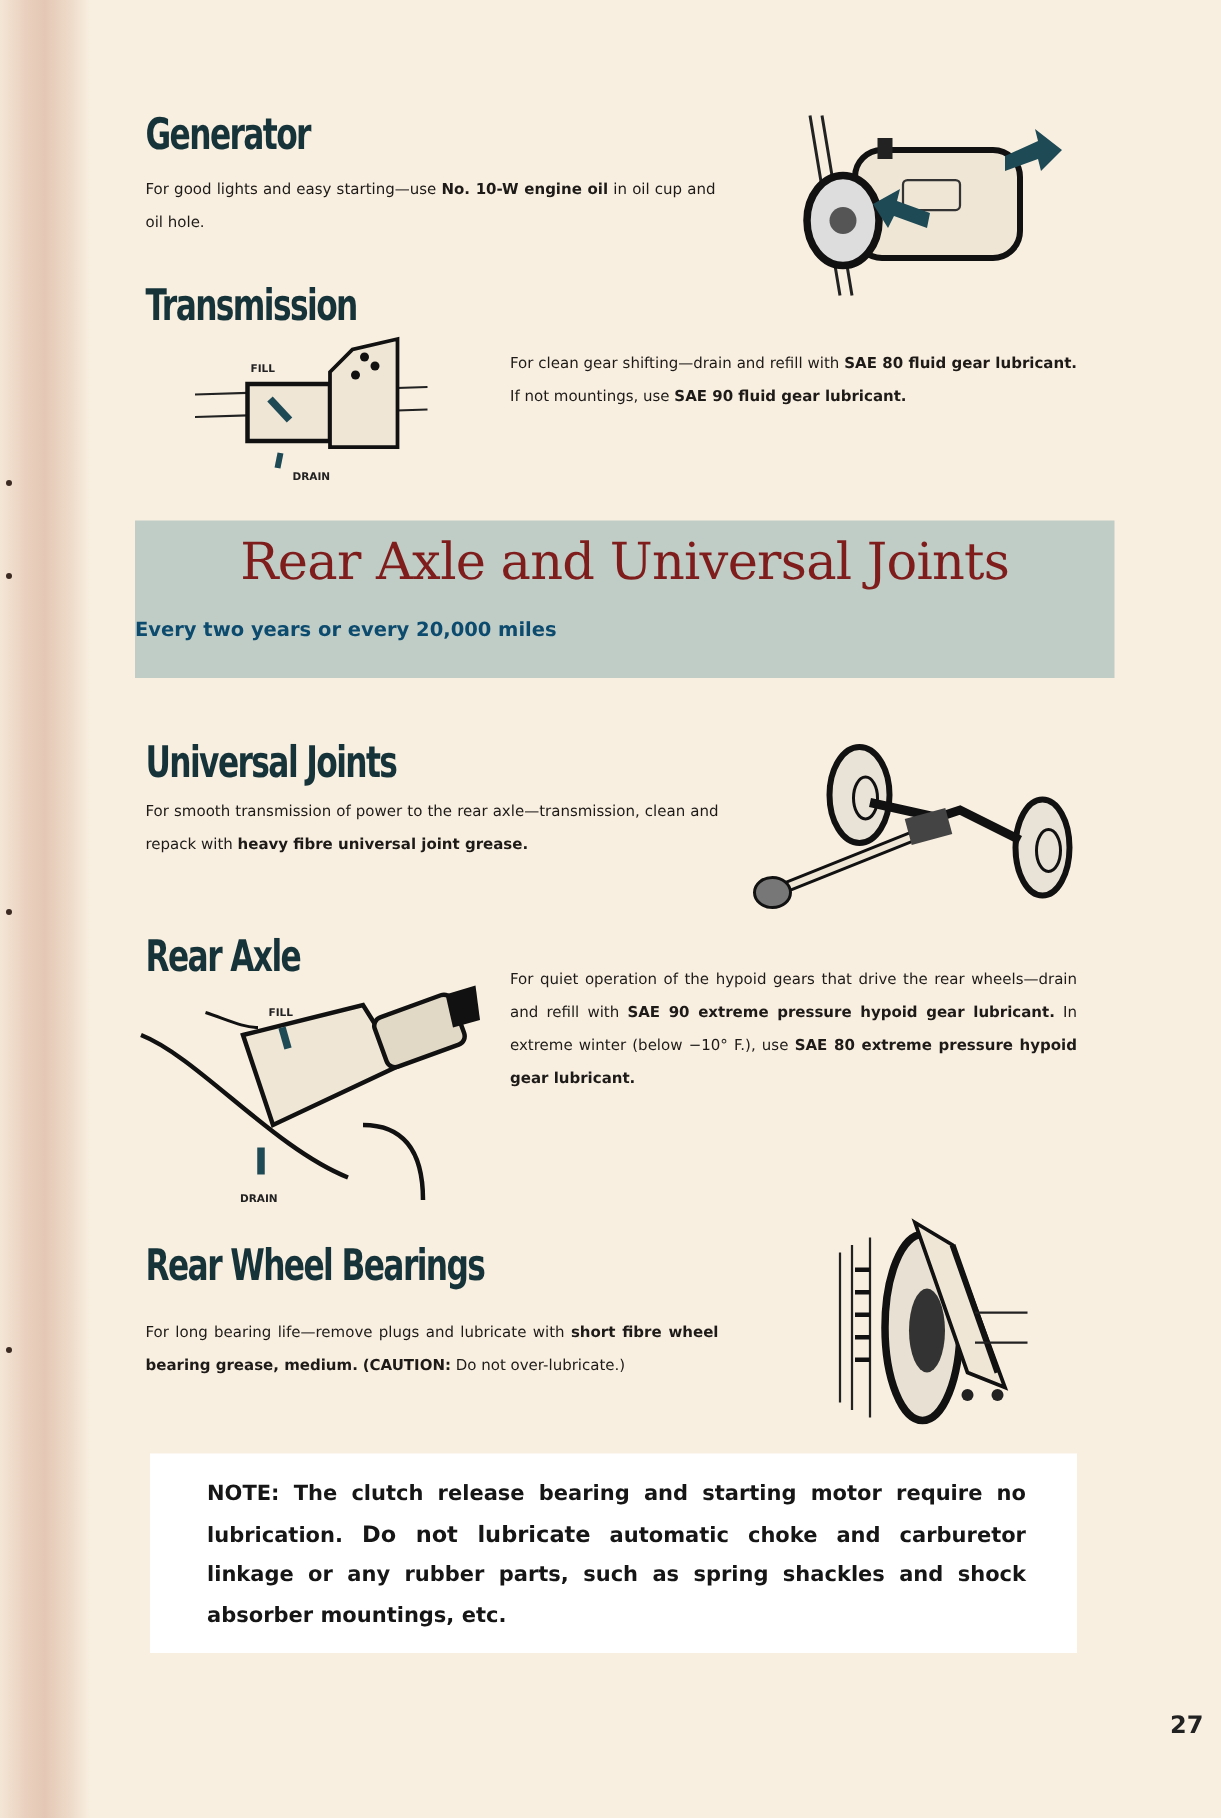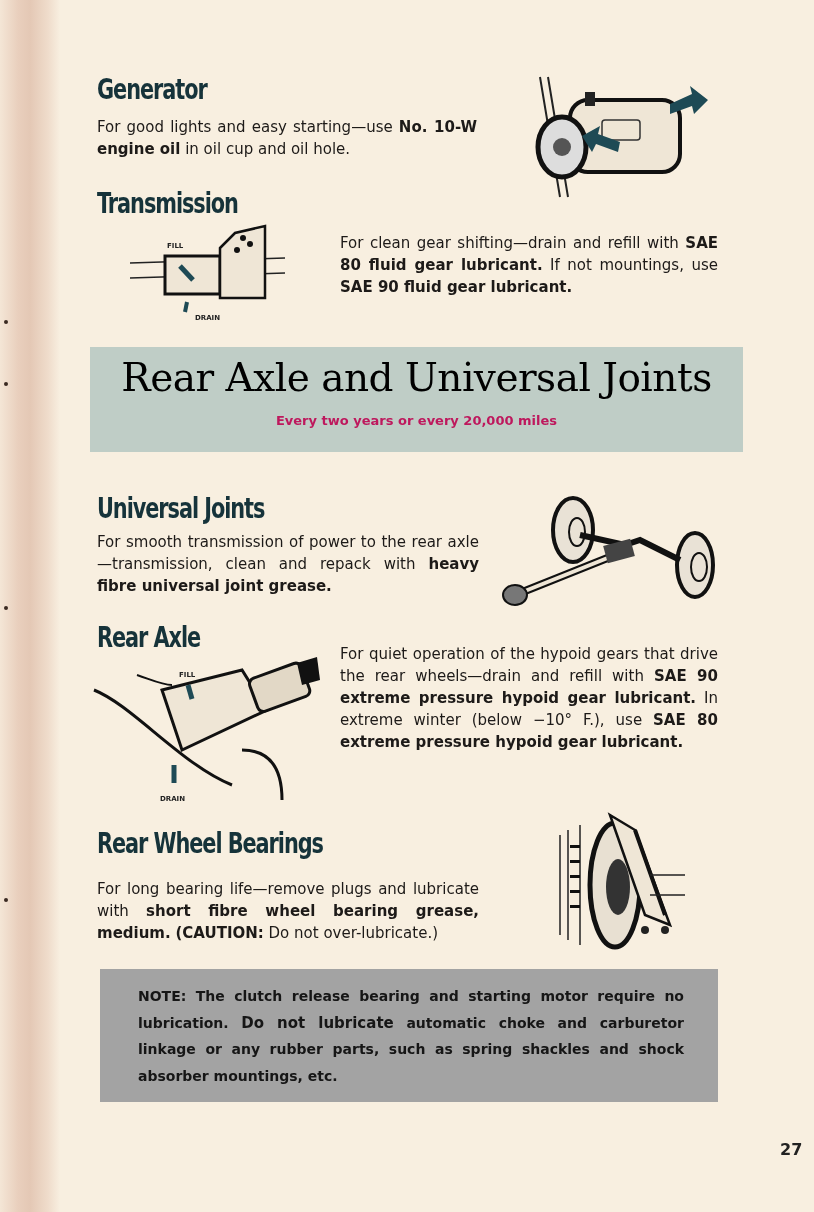--- a/index.html
+++ b/index.html
@@ -13,39 +13,39 @@
     position: absolute; left: 0; top: 0; width: 60px; height: 1212px;
     background: linear-gradient(to right, #f4e6d6 0%, #e9cfbd 30%, #e4c8b5 50%, #efdccb 80%, #f8efe0 100%);
   }
   .binding-dot { position: absolute; left: 4px; width: 4px; height: 4px; border-radius: 50%; background: #3a2a22; }
   .h-section {
     position: absolute; font-family: "DejaVu Sans", sans-serif; font-weight: bold;
     color: #16333a; font-size: 29px; letter-spacing: -1.5px;
     transform: scaleX(0.72); transform-origin: left top; white-space: nowrap;
   }
   .para {
-    position: absolute; font-family: "DejaVu Sans", sans-serif; font-size: 15px; line-height: 22px;
+    position: absolute; font-family: "DejaVu Sans", sans-serif; font-size: 10px; line-height: 22px;
     text-align: justify; color: #1d1a18;
   }
   .para b { font-weight: bold; }
   .banner {
     position: absolute; left: 90px; top: 347px; width: 653px; height: 105px;
     background: #bfcdc6;
   }
   .banner-title {
     position: absolute; left: 0; right: 0; top: 8px; text-align: center;
-    font-family: "DejaVu Serif", serif; font-size: 39px; color: #000000; letter-spacing: -0.5px;
+    font-family: "DejaVu Serif", serif; font-size: 34px; color: #7f1d1d; letter-spacing: -0.5px;
   }
   .banner-sub {
-    position: absolute; left: 0; right: 0; top: 66px; text-align: center;
-    font-family: "DejaVu Sans", sans-serif; font-weight: bold; font-size: 13px; color: #be185d;
+    position: absolute; left: 0; right: 0; top: 66px; text-align: left;
+    font-family: "DejaVu Sans", sans-serif; font-weight: bold; font-size: 13px; color: #0c4a6e;
   }
   .note {
     position: absolute; left: 100px; top: 969px; width: 618px; height: 133px;
-    background: #a3a3a3;
+    background: #ffffff;
   }
   .note-text {
     position: absolute; left: 38px; right: 34px; top: 14px;
     font-family: "DejaVu Sans", sans-serif; font-size: 14px; line-height: 26.5px; font-weight: bold;
     text-align: justify; color: #161616;
   }
   .illus { position: absolute; }
   .page-num {
     position: absolute; left: 748px; top: 1140px; font-family: "DejaVu Sans", sans-serif;
     font-size: 16px; font-weight: bold; color: #222; margin-left: 32px;

